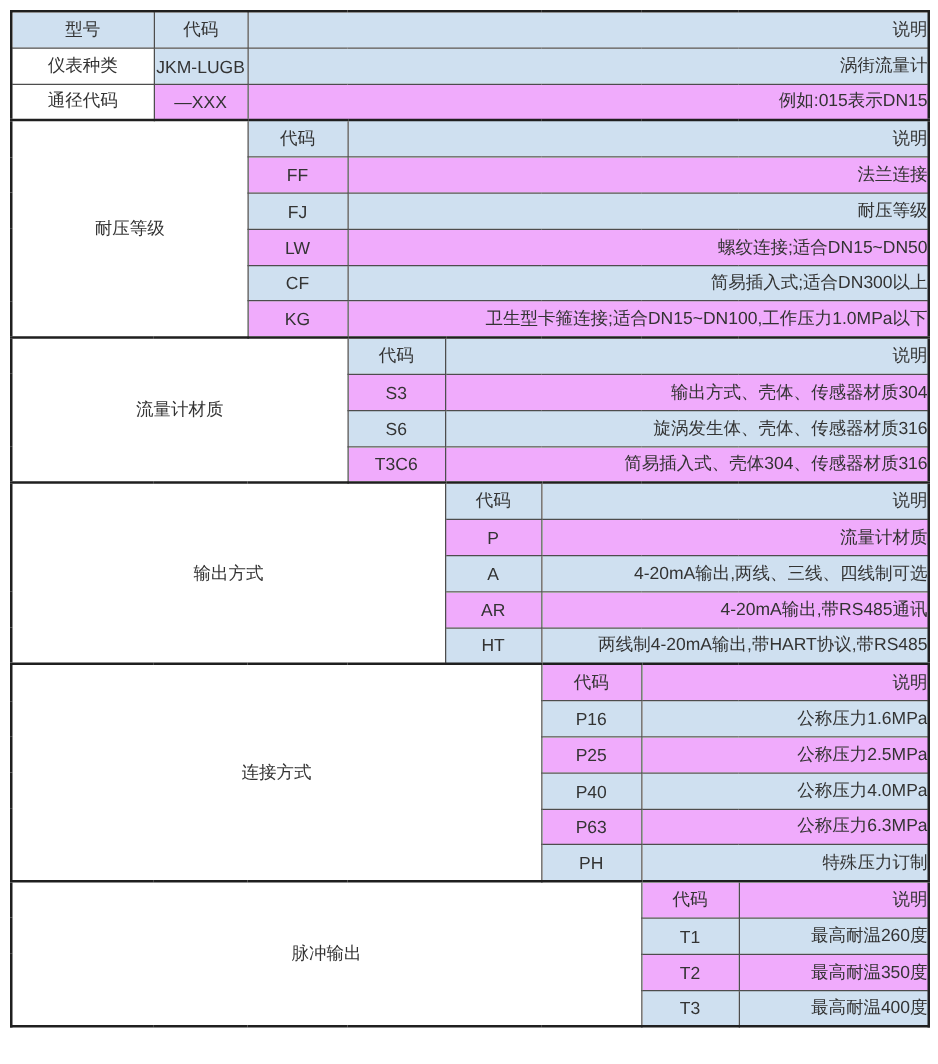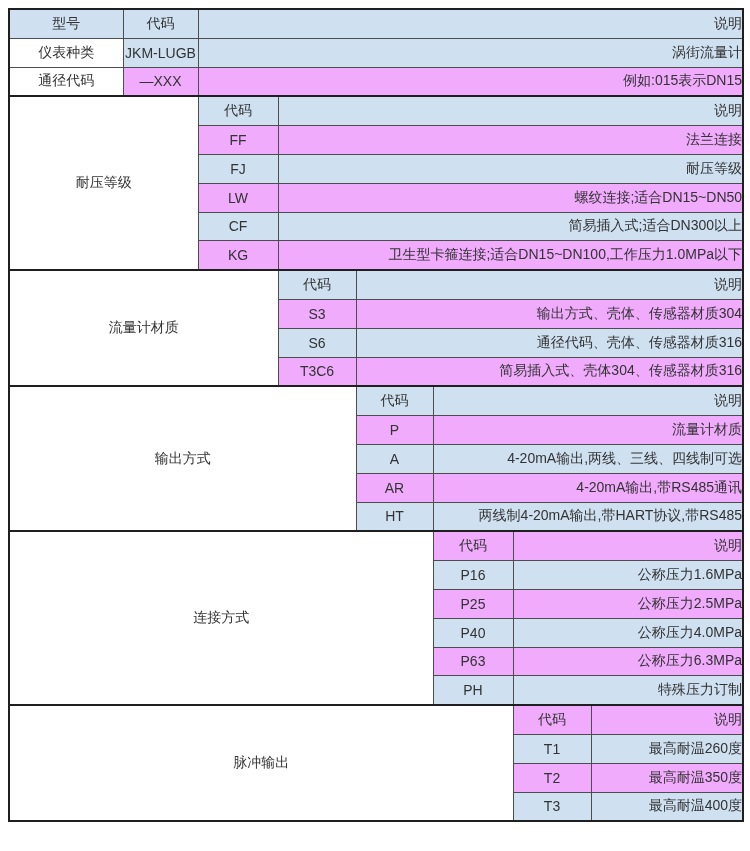--- a/index.html
+++ b/index.html
@@ -103,21 +103,21 @@
         <td class="lab" colspan="3" rowspan="4">流量计材质</td>
         <td class="blue center">代码</td>
         <td class="blue desc" colspan="4">说明</td>
       </tr>
       <tr>
         <td class="white center">S3</td>
         <td class="white desc" colspan="4">输出方式、壳体、传感器材质304</td>
       </tr>
       <tr>
         <td class="blue center">S6</td>
-        <td class="blue desc" colspan="4">通径代码、壳体、传感器材质316</td>
+        <td class="blue desc" colspan="4">旋涡发生体、壳体、传感器材质316</td>
       </tr>
       <tr>
         <td class="white center">T3C6</td>
         <td class="white desc" colspan="4">简易插入式、壳体304、传感器材质316</td>
       </tr>
 
       <tr class="sec">
         <td class="lab" colspan="4" rowspan="5">输出方式</td>
         <td class="blue center">代码</td>
         <td class="blue desc" colspan="3">说明</td>

